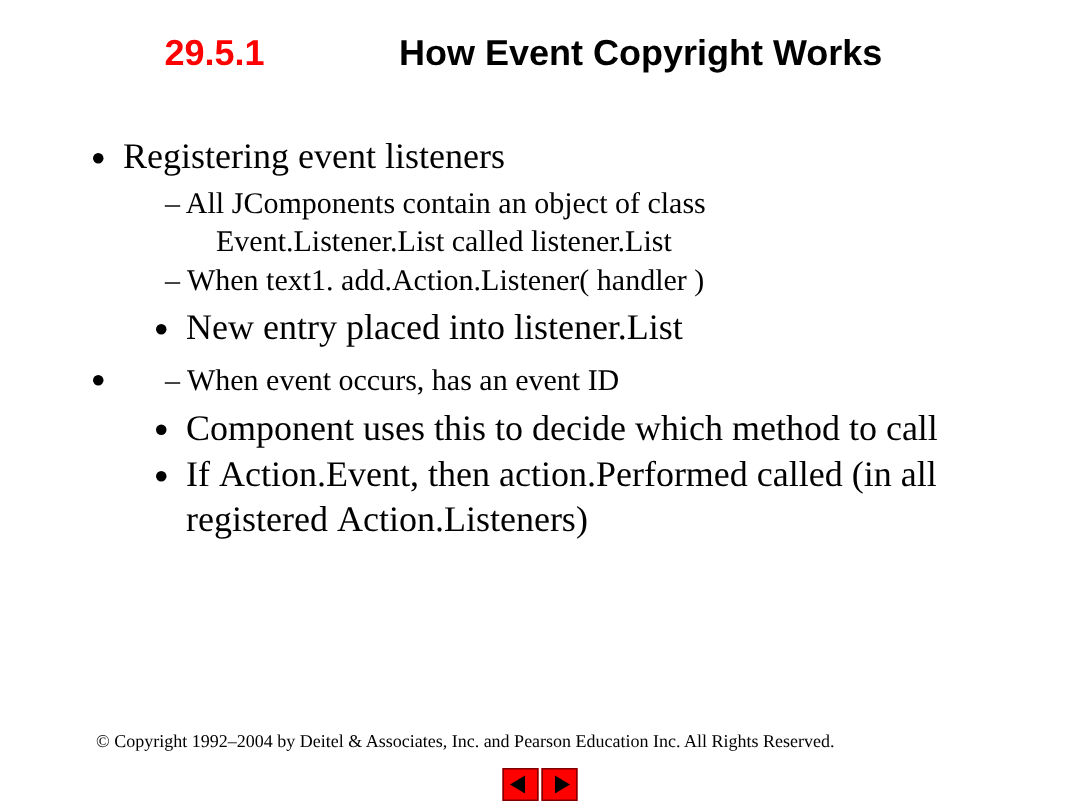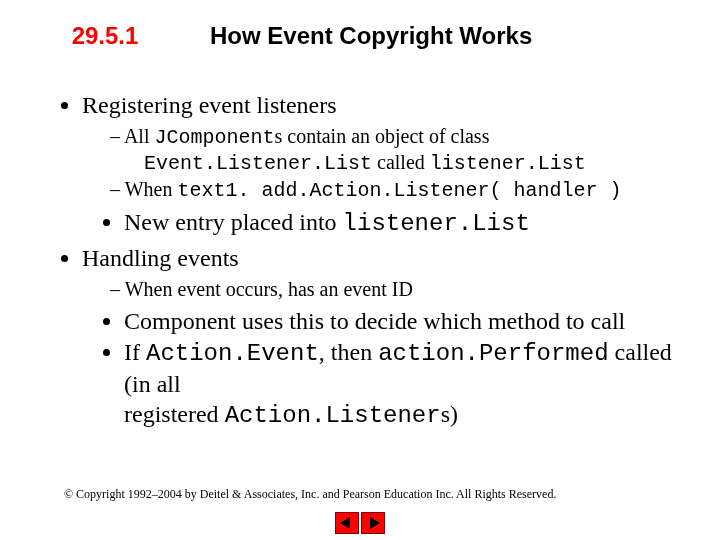--- a/index.html
+++ b/index.html
@@ -21,22 +21,23 @@
   .header {
     display: flex;
     align-items: baseline;
     padding: 22px 0 0 0;
     font-weight: bold;
   }
   .sec-num {
     color: #ff0000;
     font-family: Arial, Helvetica, sans-serif;
     font-size: 24px;
-    width: 210px;
+    width: 246px;
     text-align: center;
+    margin-left: 20px;
   }
   .title {
     color: #000;
     font-family: Arial, Helvetica, sans-serif;
     font-size: 24px;
   }
   .content {
     padding: 40px 48px 0 60px;
     font-size: 22px;
     line-height: 1.25;
@@ -67,21 +68,21 @@
   ul.sub {
     list-style: disc;
     padding-left: 42px;
     margin: 4px 0 4px 0;
     font-size: 24px;
   }
   ul.sub > li {
     margin: 1px 0;
   }
   .mono {
-    font-family: Liberation Mono, monospace;
+    font-family: Liberation Serif, serif;
     text-align: center;
   }
   .indent {
     padding-left: 34px;
     display: block;
   }
   .copyright {
     position: absolute;
     left: 64px;
     bottom: 38px;
@@ -147,21 +148,20 @@
           </li>
         </ul>
         <ul class="sub">
           <li>
             <span>New entry placed into </span><span class="mono">listener.List</span>
           </li>
         </ul>
       </li>
 
       <li>
-        <span>Handling events</span>
         <ul class="dash">
           <li>When event occurs, has an event ID</li>
         </ul>
         <ul class="sub">
           <li>Component uses this to decide which method to call</li>
           <li>
             <span>If </span><span class="mono">Action.Event</span><span>, then </span><span class="mono">action.Performed</span><span> called (in all</span>
             <br>
             <span>registered </span><span class="mono">Action.Listener</span><span>s)</span>
           </li>

